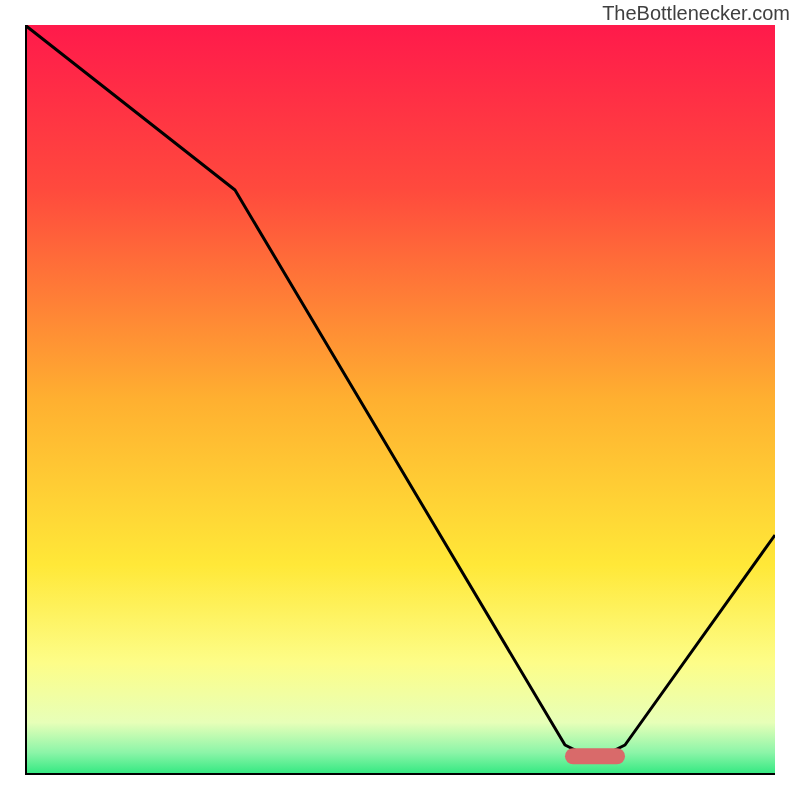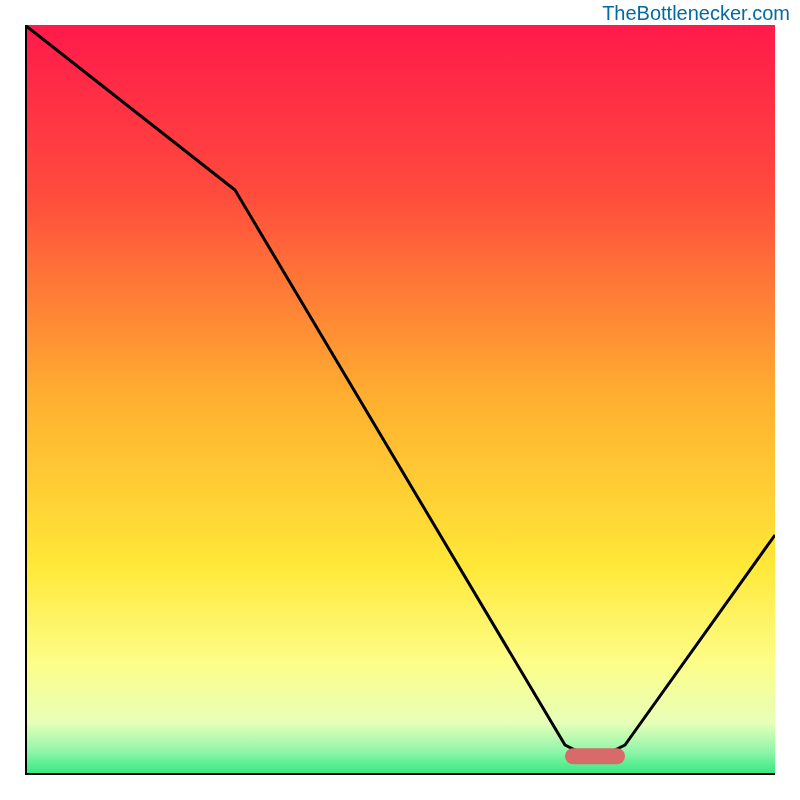--- a/index.html
+++ b/index.html
@@ -13,21 +13,21 @@
   .container {
     width: 800px;
     height: 800px;
     position: relative;
   }
   .watermark {
     position: absolute;
     top: 2px;
     right: 10px;
     font-size: 20px;
-    color: #0369a1;
+    color: #404040;
     font-weight: 500;
     z-index: 10;
   }
   .plot-area {
     position: absolute;
     left: 25px;
     top: 25px;
     width: 750px;
     height: 750px;
   }

